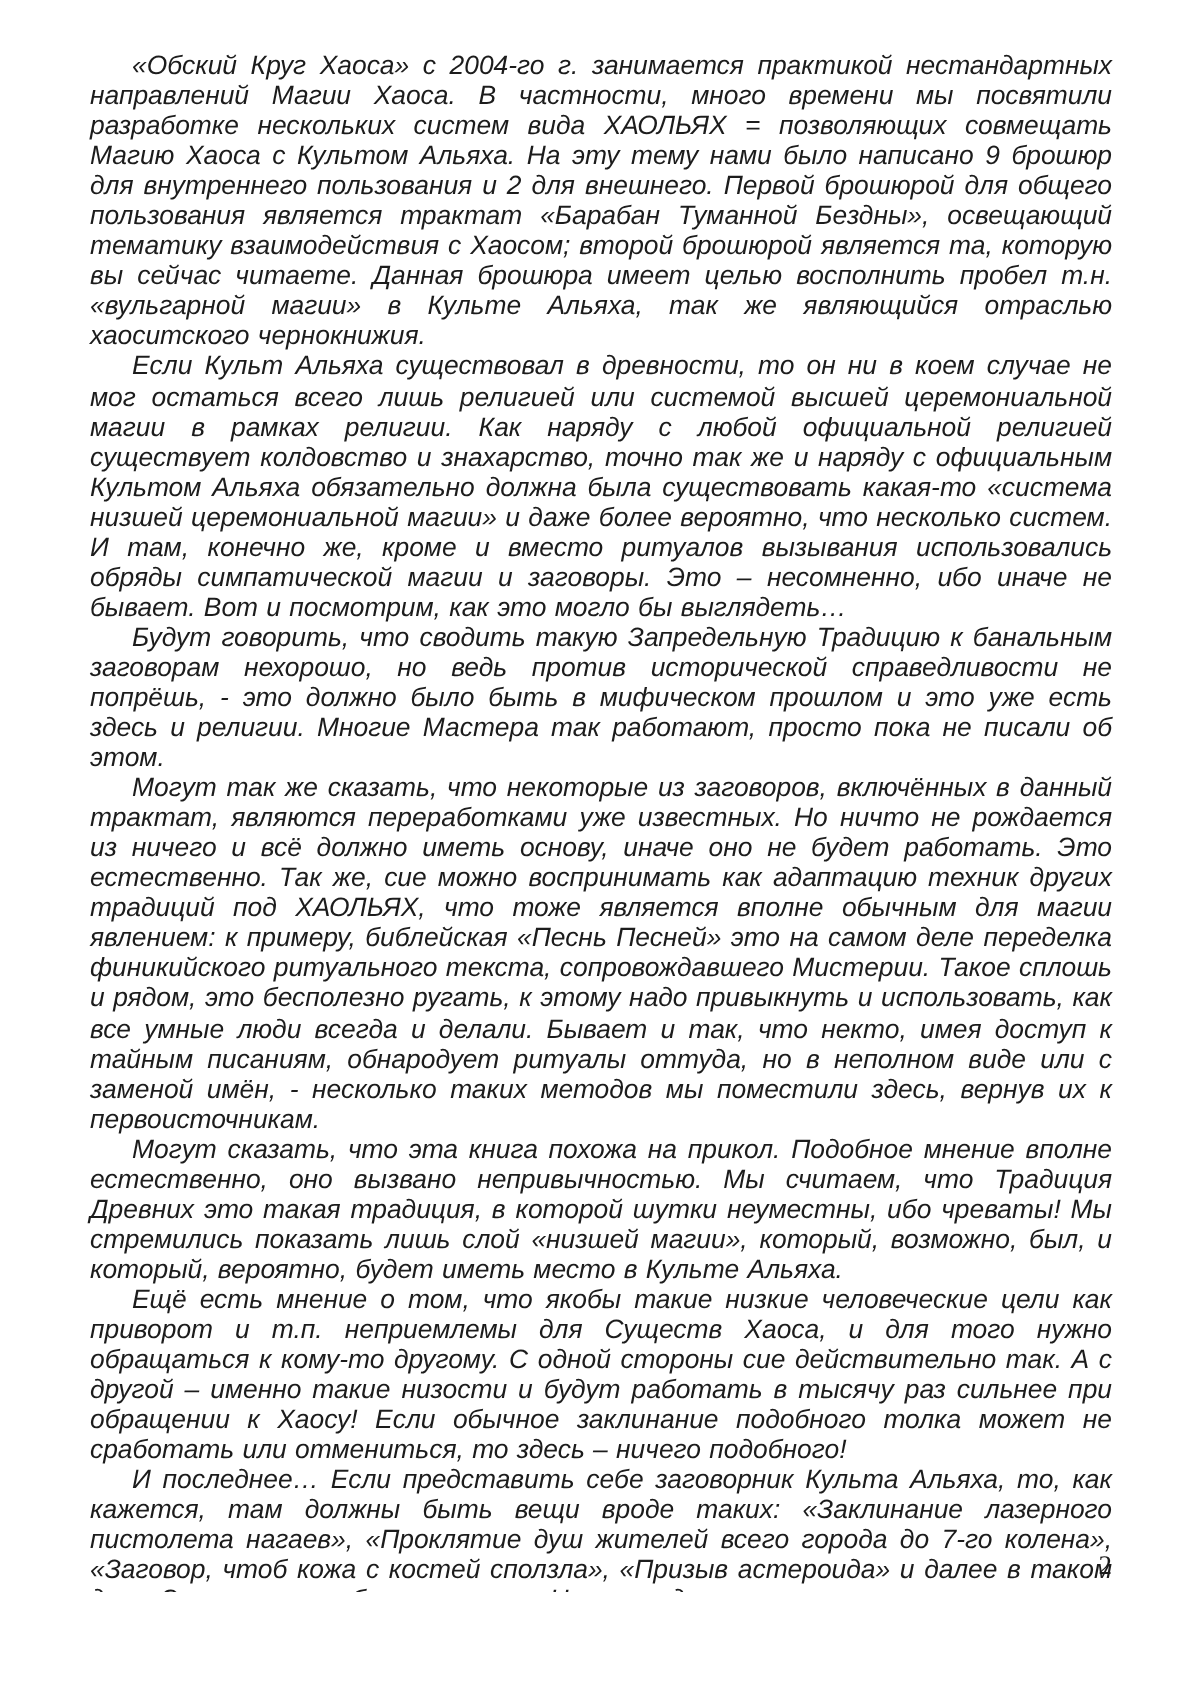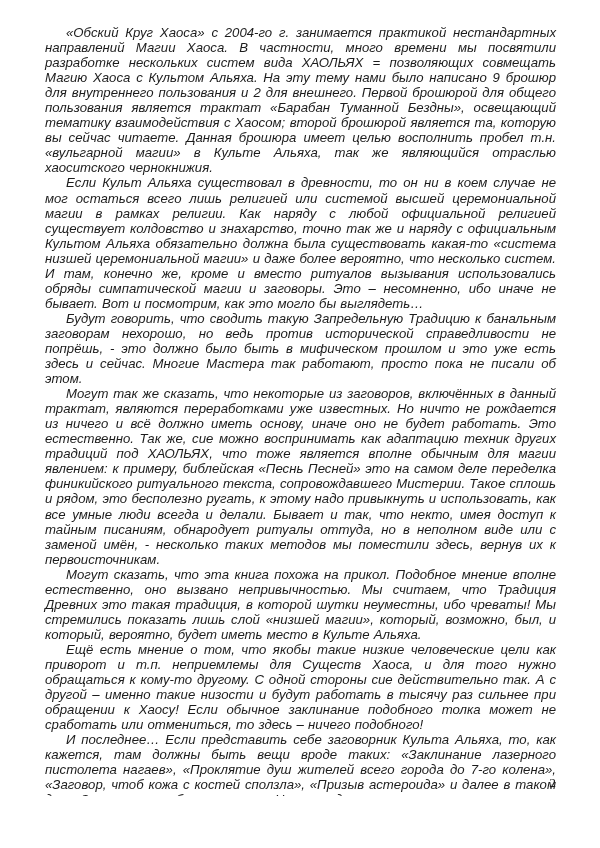--- a/index.html
+++ b/index.html
@@ -48,21 +48,21 @@
     color: #1c1c1c;
   }
 </style>
 </head>
 <body>
 
 <div class="page">
   <div class="body-text">
     <p>«Обский Круг Хаоса» с 2004-го г. занимается практикой нестандартных направлений Магии Хаоса. В частности, много времени мы посвятили разработке нескольких систем вида ХАОЛЬЯХ = позволяющих совмещать Магию Хаоса с Культом Альяха. На эту тему нами было написано 9 брошюр для внутреннего пользования и 2 для внешнего. Первой брошюрой для общего пользования является трактат «Барабан Туманной Бездны», освещающий тематику взаимодействия с Хаосом; второй брошюрой является та, которую вы сейчас читаете. Данная брошюра имеет целью восполнить пробел т.н. «вульгарной магии» в Культе Альяха, так же являющийся отраслью хаоситского чернокнижия.</p>
     <p>Если Культ Альяха существовал в древности, то он ни в коем случае не мог остаться всего лишь религией или системой высшей церемониальной магии в рамках религии. Как наряду с любой официальной религией существует колдовство и знахарство, точно так же и наряду с официальным Культом Альяха обязательно должна была существовать какая-то «система низшей церемониальной магии» и даже более вероятно, что несколько систем. И там, конечно же, кроме и вместо ритуалов вызывания использовались обряды симпатической магии и заговоры. Это – несомненно, ибо иначе не бывает. Вот и посмотрим, как это могло бы выглядеть…</p>
-    <p>Будут говорить, что сводить такую Запредельную Традицию к банальным заговорам нехорошо, но ведь против исторической справедливости не попрёшь, - это должно было быть в мифическом прошлом и это уже есть здесь и сейчас. Многие Мастера так работают, просто пока не писали об этом.</p>
+    <p>Будут говорить, что сводить такую Запредельную Традицию к банальным заговорам нехорошо, но ведь против исторической справедливости не попрёшь, - это должно было быть в мифическом прошлом и это уже есть здесь и религии. Многие Мастера так работают, просто пока не писали об этом.</p>
     <p>Могут так же сказать, что некоторые из заговоров, включённых в данный трактат, являются переработками уже известных. Но ничто не рождается из ничего и всё должно иметь основу, иначе оно не будет работать. Это естественно. Так же, сие можно воспринимать как адаптацию техник других традиций под ХАОЛЬЯХ, что тоже является вполне обычным для магии явлением: к примеру, библейская «Песнь Песней» это на самом деле переделка финикийского ритуального текста, сопровождавшего Мистерии. Такое сплошь и рядом, это бесполезно ругать, к этому надо привыкнуть и использовать, как все умные люди всегда и делали. Бывает и так, что некто, имея доступ к тайным писаниям, обнародует ритуалы оттуда, но в неполном виде или с заменой имён, - несколько таких методов мы поместили здесь, вернув их к первоисточникам.</p>
     <p>Могут сказать, что эта книга похожа на прикол. Подобное мнение вполне естественно, оно вызвано непривычностью. Мы считаем, что Традиция Древних это такая традиция, в которой шутки неуместны, ибо чреваты! Мы стремились показать лишь слой «низшей магии», который, возможно, был, и который, вероятно, будет иметь место в Культе Альяха.</p>
     <p>Ещё есть мнение о том, что якобы такие низкие человеческие цели как приворот и т.п. неприемлемы для Существ Хаоса, и для того нужно обращаться к кому-то другому. С одной стороны сие действительно так. А с другой – именно такие низости и будут работать в тысячу раз сильнее при обращении к Хаосу! Если обычное заклинание подобного толка может не сработать или отмениться, то здесь – ничего подобного!</p>
     <p>
       <span>И последнее… Если представить себе заговорник Культа Альяха, то, как кажется, там должны быть вещи вроде таких: «Заклинание лазерного пистолета нагаев», «Проклятие душ жителей всего города до 7-го колена», «Заговор, чтоб кожа с костей сползла», «Призыв астероида» и далее в таком духе. Это столь же бесполезно как Нахар, надписи на котором ныне уже никто не сможет станцевать по банальной причине отсутствия хвоста и второй пары рук. Потому мы не стремились творить в жанре фантастики и фан-арта. То, что создано нами, это вполне рабочие техники </span><span class="underlined">(если подходить к ним с умом</span>
     </p>
   </div>
   <div class="page-number">2</div>
 </div>
 

